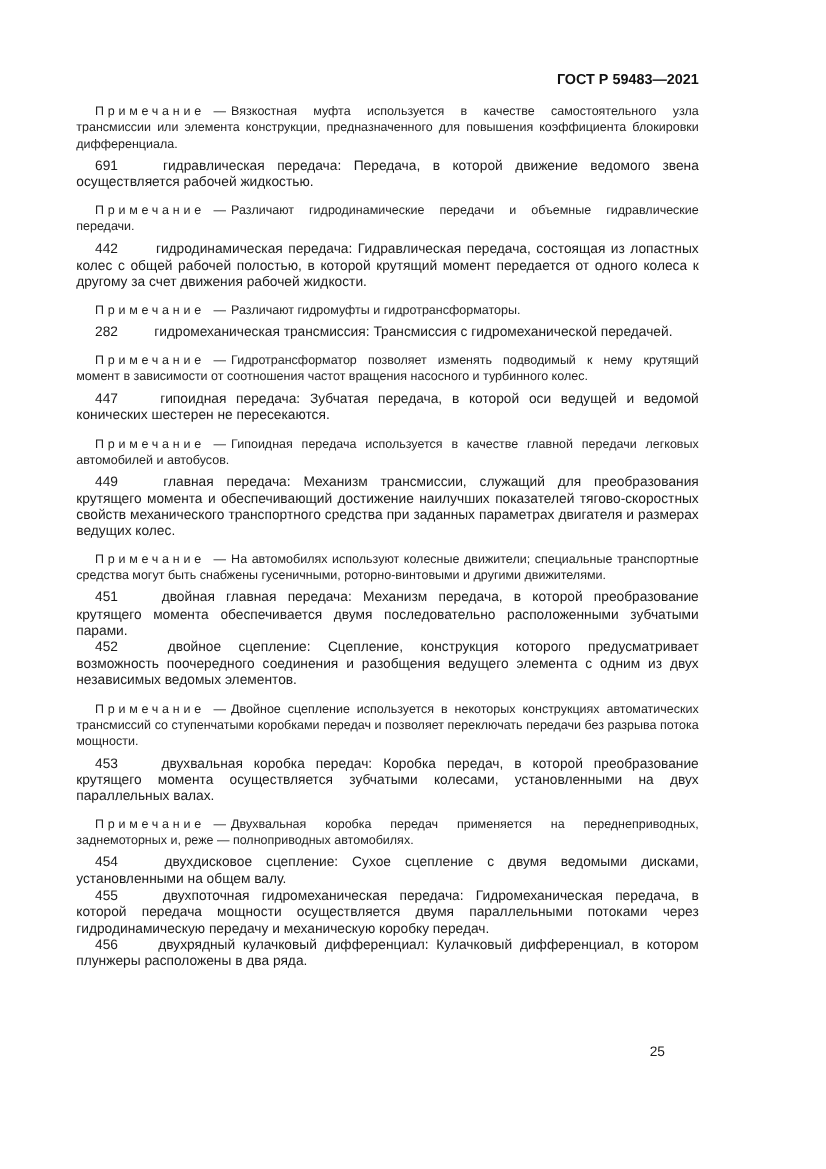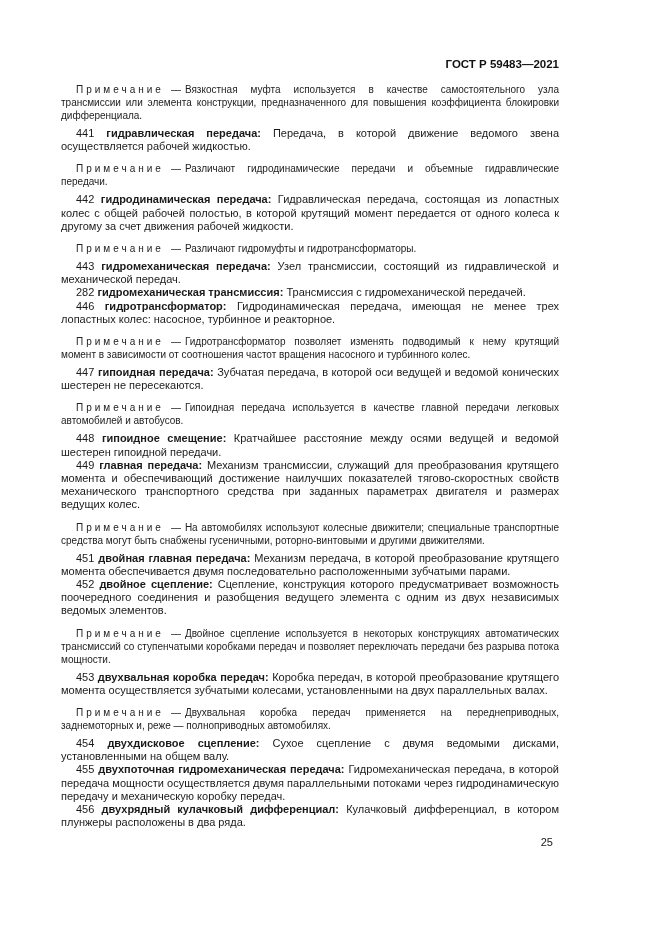--- a/index.html
+++ b/index.html
@@ -32,76 +32,74 @@
     margin: 0;
     font-size: 11px;
     line-height: 13.2px;
     text-align: justify;
     text-indent: 15px;
   }
   p.term .term-num {
     font-weight: normal;
   }
   p.term .term-name {
-    font-weight: bold;
+    font-weight: normal;
+    margin-left: 26px;
   }
   p.note {
     margin: 9px 0 5px 0;
     font-size: 10px;
     line-height: 13px;
     text-align: justify;
     text-indent: 15px;
     color: #222;
   }
   .note-label {
     letter-spacing: 3px;
   }
   .note-sep {
     margin: 0 4px 0 7px;
   }
   .page-number {
     position: absolute;
     top: 836px;
-    right: 66px;
+    right: 87px;
     font-size: 11px;
     line-height: 13px;
     color: #1a1a1a;
     text-align: right;
   }
 </style>
 </head>
 <body>
 
 <div class="page">
   <div class="doc-header">ГОСТ Р 59483—2021</div>
   <div class="doc-body">
   <p class="note"><span class="note-label">Примечание</span><span class="note-sep">—</span><span class="note-text">Вязкостная муфта используется в качестве самостоятельного узла трансмиссии или элемента конструкции, предназначенного для повышения коэффициента блокировки дифференциала.</span></p>
 
-  <p class="term"><span class="term-num">441</span> <span class="term-name">гидравлическая передача:</span> <span class="term-def">Передача, в которой движение ведомого звена осуществляется рабочей жидкостью.</span></p>
+  <p class="term"><span class="term-num">691</span> <span class="term-name">гидравлическая передача:</span> <span class="term-def">Передача, в которой движение ведомого звена осуществляется рабочей жидкостью.</span></p>
 
   <p class="note"><span class="note-label">Примечание</span><span class="note-sep">—</span><span class="note-text">Различают гидродинамические передачи и объемные гидравлические передачи.</span></p>
 
   <p class="term"><span class="term-num">442</span> <span class="term-name">гидродинамическая передача:</span> <span class="term-def">Гидравлическая передача, состоящая из лопастных колес с общей рабочей полостью, в которой крутящий момент передается от одного колеса к другому за счет движения рабочей жидкости.</span></p>
 
   <p class="note"><span class="note-label">Примечание</span><span class="note-sep">—</span><span class="note-text">Различают гидромуфты и гидротрансформаторы.</span></p>
 
-  <p class="term"><span class="term-num">443</span> <span class="term-name">гидромеханическая передача:</span> <span class="term-def">Узел трансмиссии, состоящий из гидравлической и механической передач.</span></p>
 
   <p class="term"><span class="term-num">282</span> <span class="term-name">гидромеханическая трансмиссия:</span> <span class="term-def">Трансмиссия с гидромеханической передачей.</span></p>
 
 
-  <p class="term"><span class="term-num">446</span> <span class="term-name">гидротрансформатор:</span> <span class="term-def">Гидродинамическая передача, имеющая не менее трех лопастных колес: насосное, турбинное и реакторное.</span></p>
 
   <p class="note"><span class="note-label">Примечание</span><span class="note-sep">—</span><span class="note-text">Гидротрансформатор позволяет изменять подводимый к нему крутящий момент в зависимости от соотношения частот вращения насосного и турбинного колес.</span></p>
 
   <p class="term"><span class="term-num">447</span> <span class="term-name">гипоидная передача:</span> <span class="term-def">Зубчатая передача, в которой оси ведущей и ведомой конических шестерен не пересекаются.</span></p>
 
   <p class="note"><span class="note-label">Примечание</span><span class="note-sep">—</span><span class="note-text">Гипоидная передача используется в качестве главной передачи легковых автомобилей и автобусов.</span></p>
 
-  <p class="term"><span class="term-num">448</span> <span class="term-name">гипоидное смещение:</span> <span class="term-def">Кратчайшее расстояние между осями ведущей и ведомой шестерен гипоидной передачи.</span></p>
 
   <p class="term"><span class="term-num">449</span> <span class="term-name">главная передача:</span> <span class="term-def">Механизм трансмиссии, служащий для преобразования крутящего момента и обеспечивающий достижение наилучших показателей тягово-скоростных свойств механического транспортного средства при заданных параметрах двигателя и размерах ведущих колес.</span></p>
 
 
   <p class="note"><span class="note-label">Примечание</span><span class="note-sep">—</span><span class="note-text">На автомобилях используют колесные движители; специальные транспортные средства могут быть снабжены гусеничными, роторно-винтовыми и другими движителями.</span></p>
 
   <p class="term"><span class="term-num">451</span> <span class="term-name">двойная главная передача:</span> <span class="term-def">Механизм передача, в которой преобразование крутящего момента обеспечивается двумя последовательно расположенными зубчатыми парами.</span></p>
 
   <p class="term"><span class="term-num">452</span> <span class="term-name">двойное сцепление:</span> <span class="term-def">Сцепление, конструкция которого предусматривает возможность поочередного соединения и разобщения ведущего элемента с одним из двух независимых ведомых элементов.</span></p>
 

